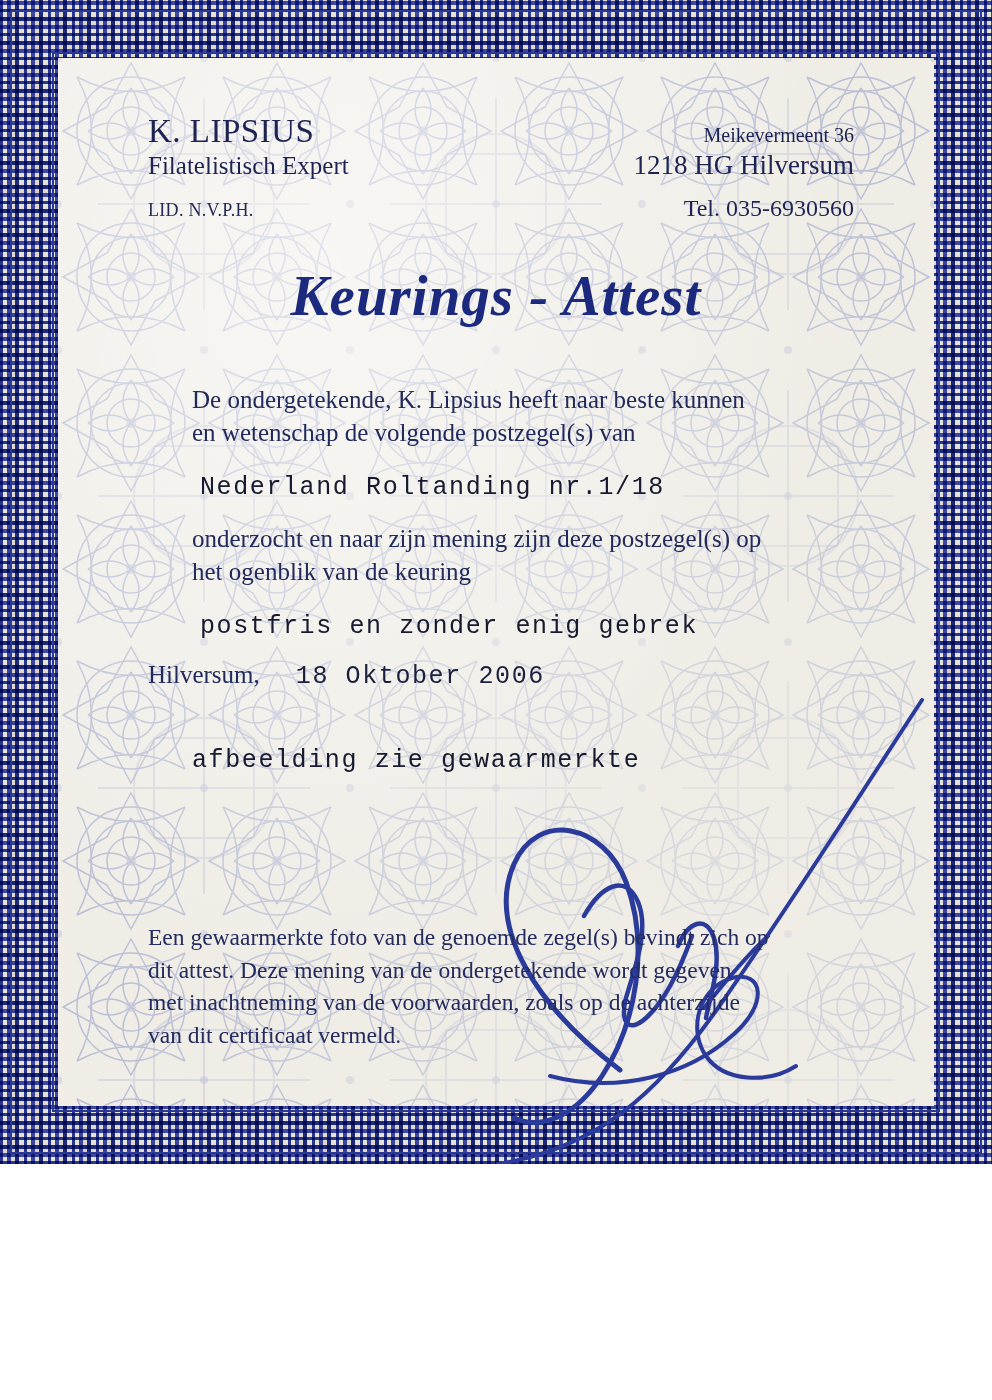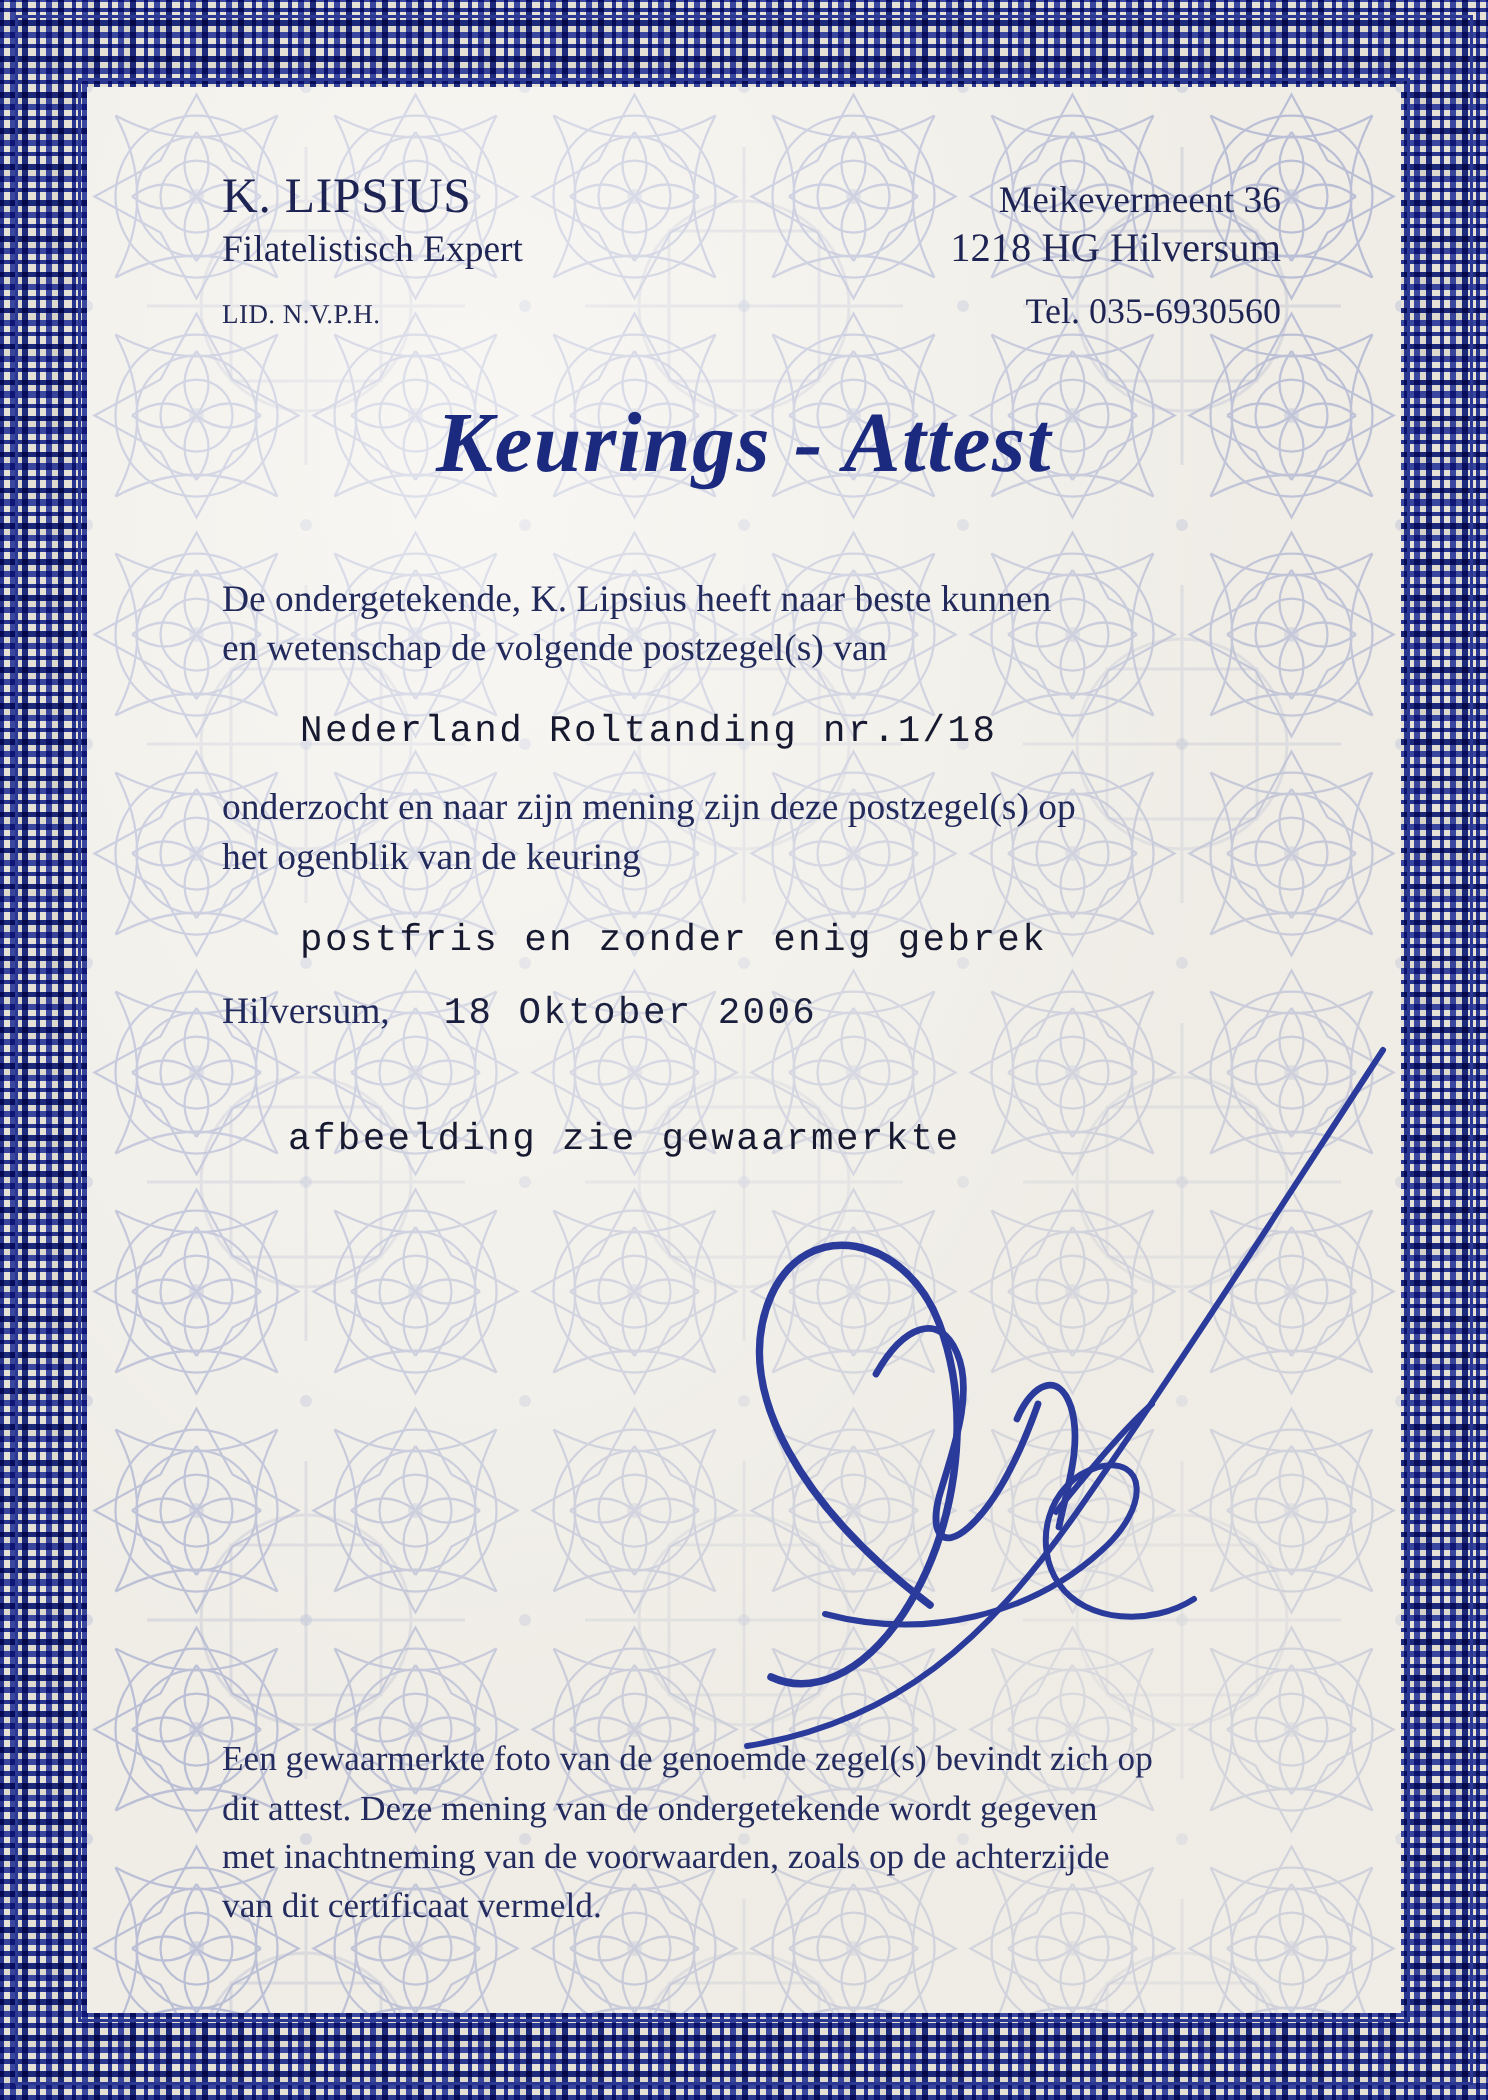--- a/index.html
+++ b/index.html
@@ -3,21 +3,21 @@
 <meta charset="utf-8">
 <style>
   html, body {
     margin: 0;
     padding: 0;
     background: #ffffff;
   }
   .page {
     position: relative;
     width: 992px;
-    height: 1400px;
+    height: 1164px;
     overflow: hidden;
     background: #14b8a6;
     font-family: "Liberation Serif", serif;
   }
 
   
   .border-frame {
     position: absolute;
     inset: 0;
     background:
@@ -90,21 +90,21 @@
     justify-content: space-between;
     align-items: baseline;
     color: #222a5c;
   }
   .lh-left-1 {
     font-size: 33px;
     letter-spacing: 0.5px;
     color: #1d2352;
   }
   .lh-right-1 {
-    font-size: 25px;
+    font-size: 20px;
     color: #1d2352;
   }
   .lh-left-2 {
     font-size: 25px;
     color: #1d2352;
   }
   .lh-right-2 {
     font-size: 27px;
     color: #1d2352;
   }
@@ -137,20 +137,21 @@
   .body-block {
     position: absolute;
     left: 90px;
     right: 60px;
     top: 325px;
   }
   .para {
     font-size: 25px;
     line-height: 1.32;
     color: #222a5c;
+    margin-left: 44px;
   }
   .typed-strong {
     font-family: "Liberation Mono", monospace;
     font-size: 25px;
     letter-spacing: 1.6px;
     color: #16192f;
     margin: 24px 0 20px 52px;
   }
   .place-line {
     display: flex;

